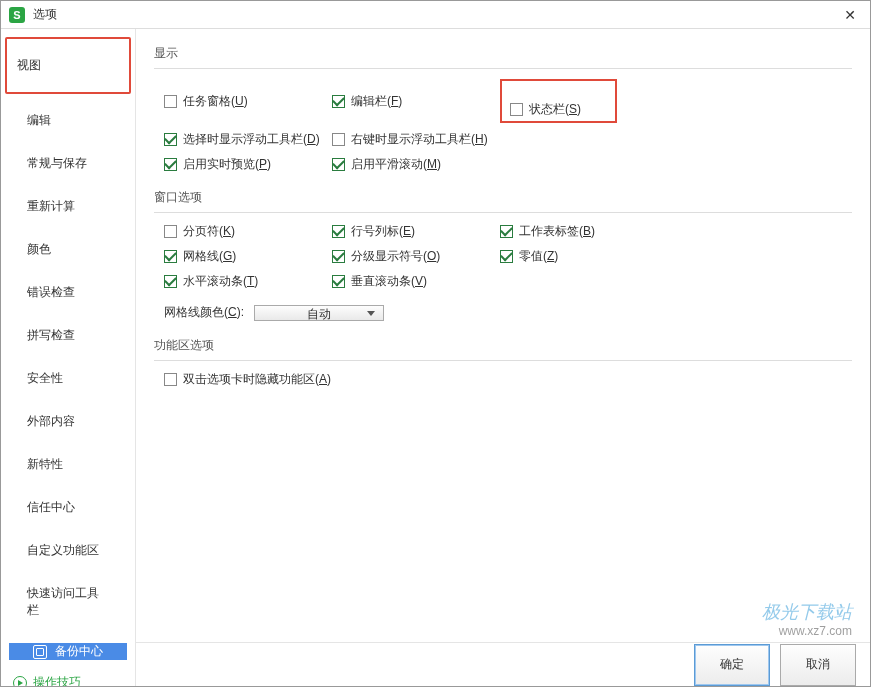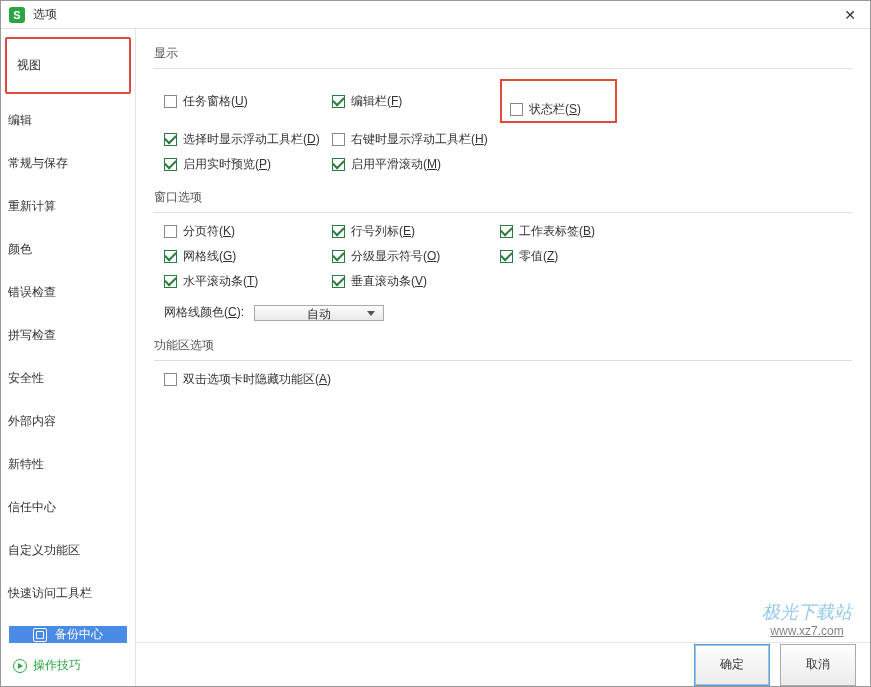--- a/index.html
+++ b/index.html
@@ -5,21 +5,21 @@
 * { box-sizing: border-box; margin: 0; padding: 0; }
 body { font-family: "Microsoft YaHei", "SimSun", sans-serif; font-size: 12px; color: #333; background: #fff; }
 .window { width: 871px; height: 687px; border: 1px solid #999; display: flex; flex-direction: column; position: relative; }
 .titlebar { height: 28px; display: flex; align-items: center; border-bottom: 1px solid #ddd; padding: 0 8px; }
 .titlebar .app-icon { width: 16px; height: 16px; background: #2ba544; border-radius: 3px; display: flex; align-items: center; justify-content: center; color: #fff; font-weight: bold; font-size: 11px; margin-right: 8px; }
 .titlebar .title { flex: 1; }
 .titlebar .close { width: 24px; height: 24px; display: flex; align-items: center; justify-content: center; font-size: 14px; cursor: pointer; }
 .body { flex: 1; display: flex; overflow: hidden; }
 .sidebar { width: 135px; border-right: 1px solid #e5e5e5; display: flex; flex-direction: column; padding: 6px 0; position: relative;}
 .sidebar .nav { flex: 1; }
-.nav-item { padding: 8px 7px; cursor: pointer; margin-bottom: 10px; }
+.nav-item { padding: 8px 26px; cursor: pointer; margin-bottom: 10px; }
 .nav-item.selected { border: 2px solid #e04a3a; border-radius: 2px; margin: 2px 4px 10px 4px; padding: 18px 10px; }
 .backup-btn { margin: 6px 8px; background: #4a8be6; color: #fff; height: 34px; display: flex; align-items: center; justify-content: center; gap: 8px; cursor: pointer; text-align: right; }
 .backup-btn .backup-icon { width: 14px; height: 14px; border: 1.5px solid #fff; border-radius: 2px; position: relative; }
 .backup-btn .backup-icon::after { content: ""; position: absolute; left: 2px; top: 2px; width: 6px; height: 6px; border: 1.5px solid #fff; border-radius: 1px;}
 .tips-link { display: flex; align-items: center; gap: 6px; padding: 8px 12px; color: #2ba544; cursor: pointer; }
 .tips-link .play-icon { width: 14px; height: 14px; border: 1.5px solid #2ba544; border-radius: 50%; position: relative; }
 .tips-link .play-icon::after { content: ""; position: absolute; left: 4px; top: 3px; border-left: 5px solid #2ba544; border-top: 3px solid transparent; border-bottom: 3px solid transparent; }
 .content { flex: 1; padding: 14px 18px; overflow: auto; position: relative;}
 .section-title { color: #555; margin: 2px 0 6px 0; }
 .section-divider { border-top: 1px solid #ddd; margin: 6px 0 10px 0; }
@@ -29,23 +29,23 @@
 .chk.checked .box { border-color: #2a7c3f; }
 .chk.checked .box::after { content: ""; width: 9px; height: 5px; border-left: 2px solid #2a7c3f; border-bottom: 2px solid #2a7c3f; transform: rotate(-45deg) translate(1px,-1px); }
 .chk .lbl u { text-decoration: underline; }
 .status-highlight { border: 2px solid #e04a3a; border-radius: 0; padding: 20px 34px 3px 8px; display: inline-flex; }
 .color-row { display: flex; align-items: center; gap: 10px; margin: 14px 0 4px 10px; }
 .select { width: 130px; height: 16px; border: 1px solid #aaa; background: linear-gradient(#fdfdfd,#e9e9e9); display: flex; align-items: flex-start; justify-content: center; position: relative; cursor: pointer; }
 .select::after { content: ""; position: absolute; right: 8px; top: 50%; margin-top: -2px; border-left: 4px solid transparent; border-right: 4px solid transparent; border-top: 5px solid #555; }
 .footer { position: absolute; bottom: 0; right: 0; left: 135px; border-top: 1px solid #e5e5e5; height: 44px; display: flex; align-items: center; justify-content: flex-end; padding: 0 14px; gap: 10px; background: #fff; }
 .btn { min-width: 76px; height: 42px; border: 1px solid #aaa; background: linear-gradient(#fefefe,#ececec); display: flex; align-items: center; justify-content: center; cursor: pointer; }
 .btn.primary { border-color: #5b9bd5; box-shadow: 0 0 0 1px #9ec7ef inset; }
-.watermark { position: absolute; right: 18px; bottom: 48px; opacity: 0.5; text-align: center; pointer-events: none; }
+.watermark { position: absolute; right: 18px; bottom: 48px; opacity: 0.5; text-align: right; pointer-events: none; }
 .watermark .wm1 { color: #2a96d6; font-size: 18px; font-style: italic; }
-.watermark .wm2 { color: #000000; font-size: 12px; text-decoration: underline; }
+.watermark .wm2 { color: #404040; font-size: 12px; }
 </style>
 </head>
 <body>
 
 <div class="window">
 
   <div class="titlebar">
     <div class="app-icon">S</div>
     <div class="title">选项</div>
     <div class="close">✕</div>

